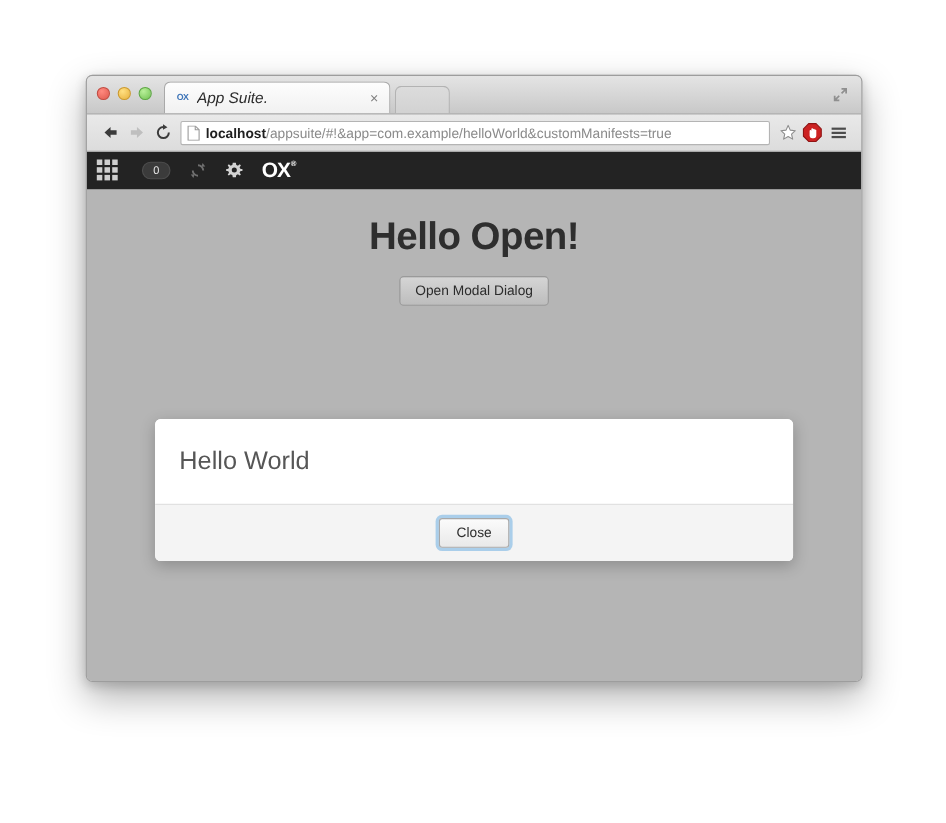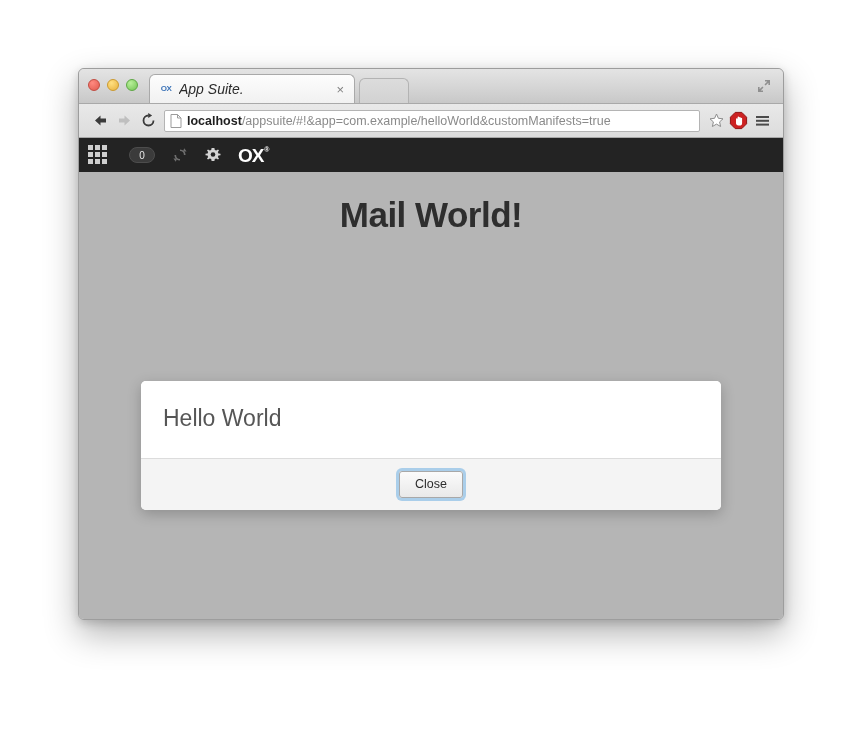--- a/index.html
+++ b/index.html
@@ -454,21 +454,22 @@
               <path d="M8 0.9 L9.4 0.9 L9.8 3.0 a5.2 5.2 0 0 1 1.4 0.6 L13.0 2.4 L14.0 3.4 L12.8 5.0 a5.2 5.2 0 0 1 0.6 1.4 L15.5 6.8 L15.5 8.2 L13.4 8.6 a5.2 5.2 0 0 1 -0.6 1.4 L14.0 11.6 L13.0 12.6 L11.2 11.4 a5.2 5.2 0 0 1 -1.4 0.6 L9.4 14.1 L8 14.1 L6.6 14.1 L6.2 12.0 a5.2 5.2 0 0 1 -1.4 -0.6 L3.0 12.6 L2.0 11.6 L3.2 10.0 a5.2 5.2 0 0 1 -0.6 -1.4 L0.5 8.2 L0.5 6.8 L2.6 6.4 a5.2 5.2 0 0 1 0.6 -1.4 L2.0 3.4 L3.0 2.4 L4.8 3.6 a5.2 5.2 0 0 1 1.4 -0.6 L6.6 0.9 Z" fill="#d3d3d3"></path>
               <circle cx="8" cy="7.5" r="2.3" fill="#232323"></circle>
             </svg>
           </span>
 
           <span class="ox-logo"><span>OX</span><sup>®</sup></span>
         </div>
       </div>
 
       <div class="app-content">
-        <h1 class="hello-heading">Mail World!</h1>
+        <h1 class="hello-heading">Hello Open!</h1>
+        <div class="open-modal-btn">Open Modal Dialog</div>
       </div>
 
       <div class="modal">
         <div class="modal-header">
           <h2 class="modal-title">Hello World</h2>
         </div>
         <div class="modal-footer">
           <div class="close-btn">Close</div>
         </div>
       </div>

